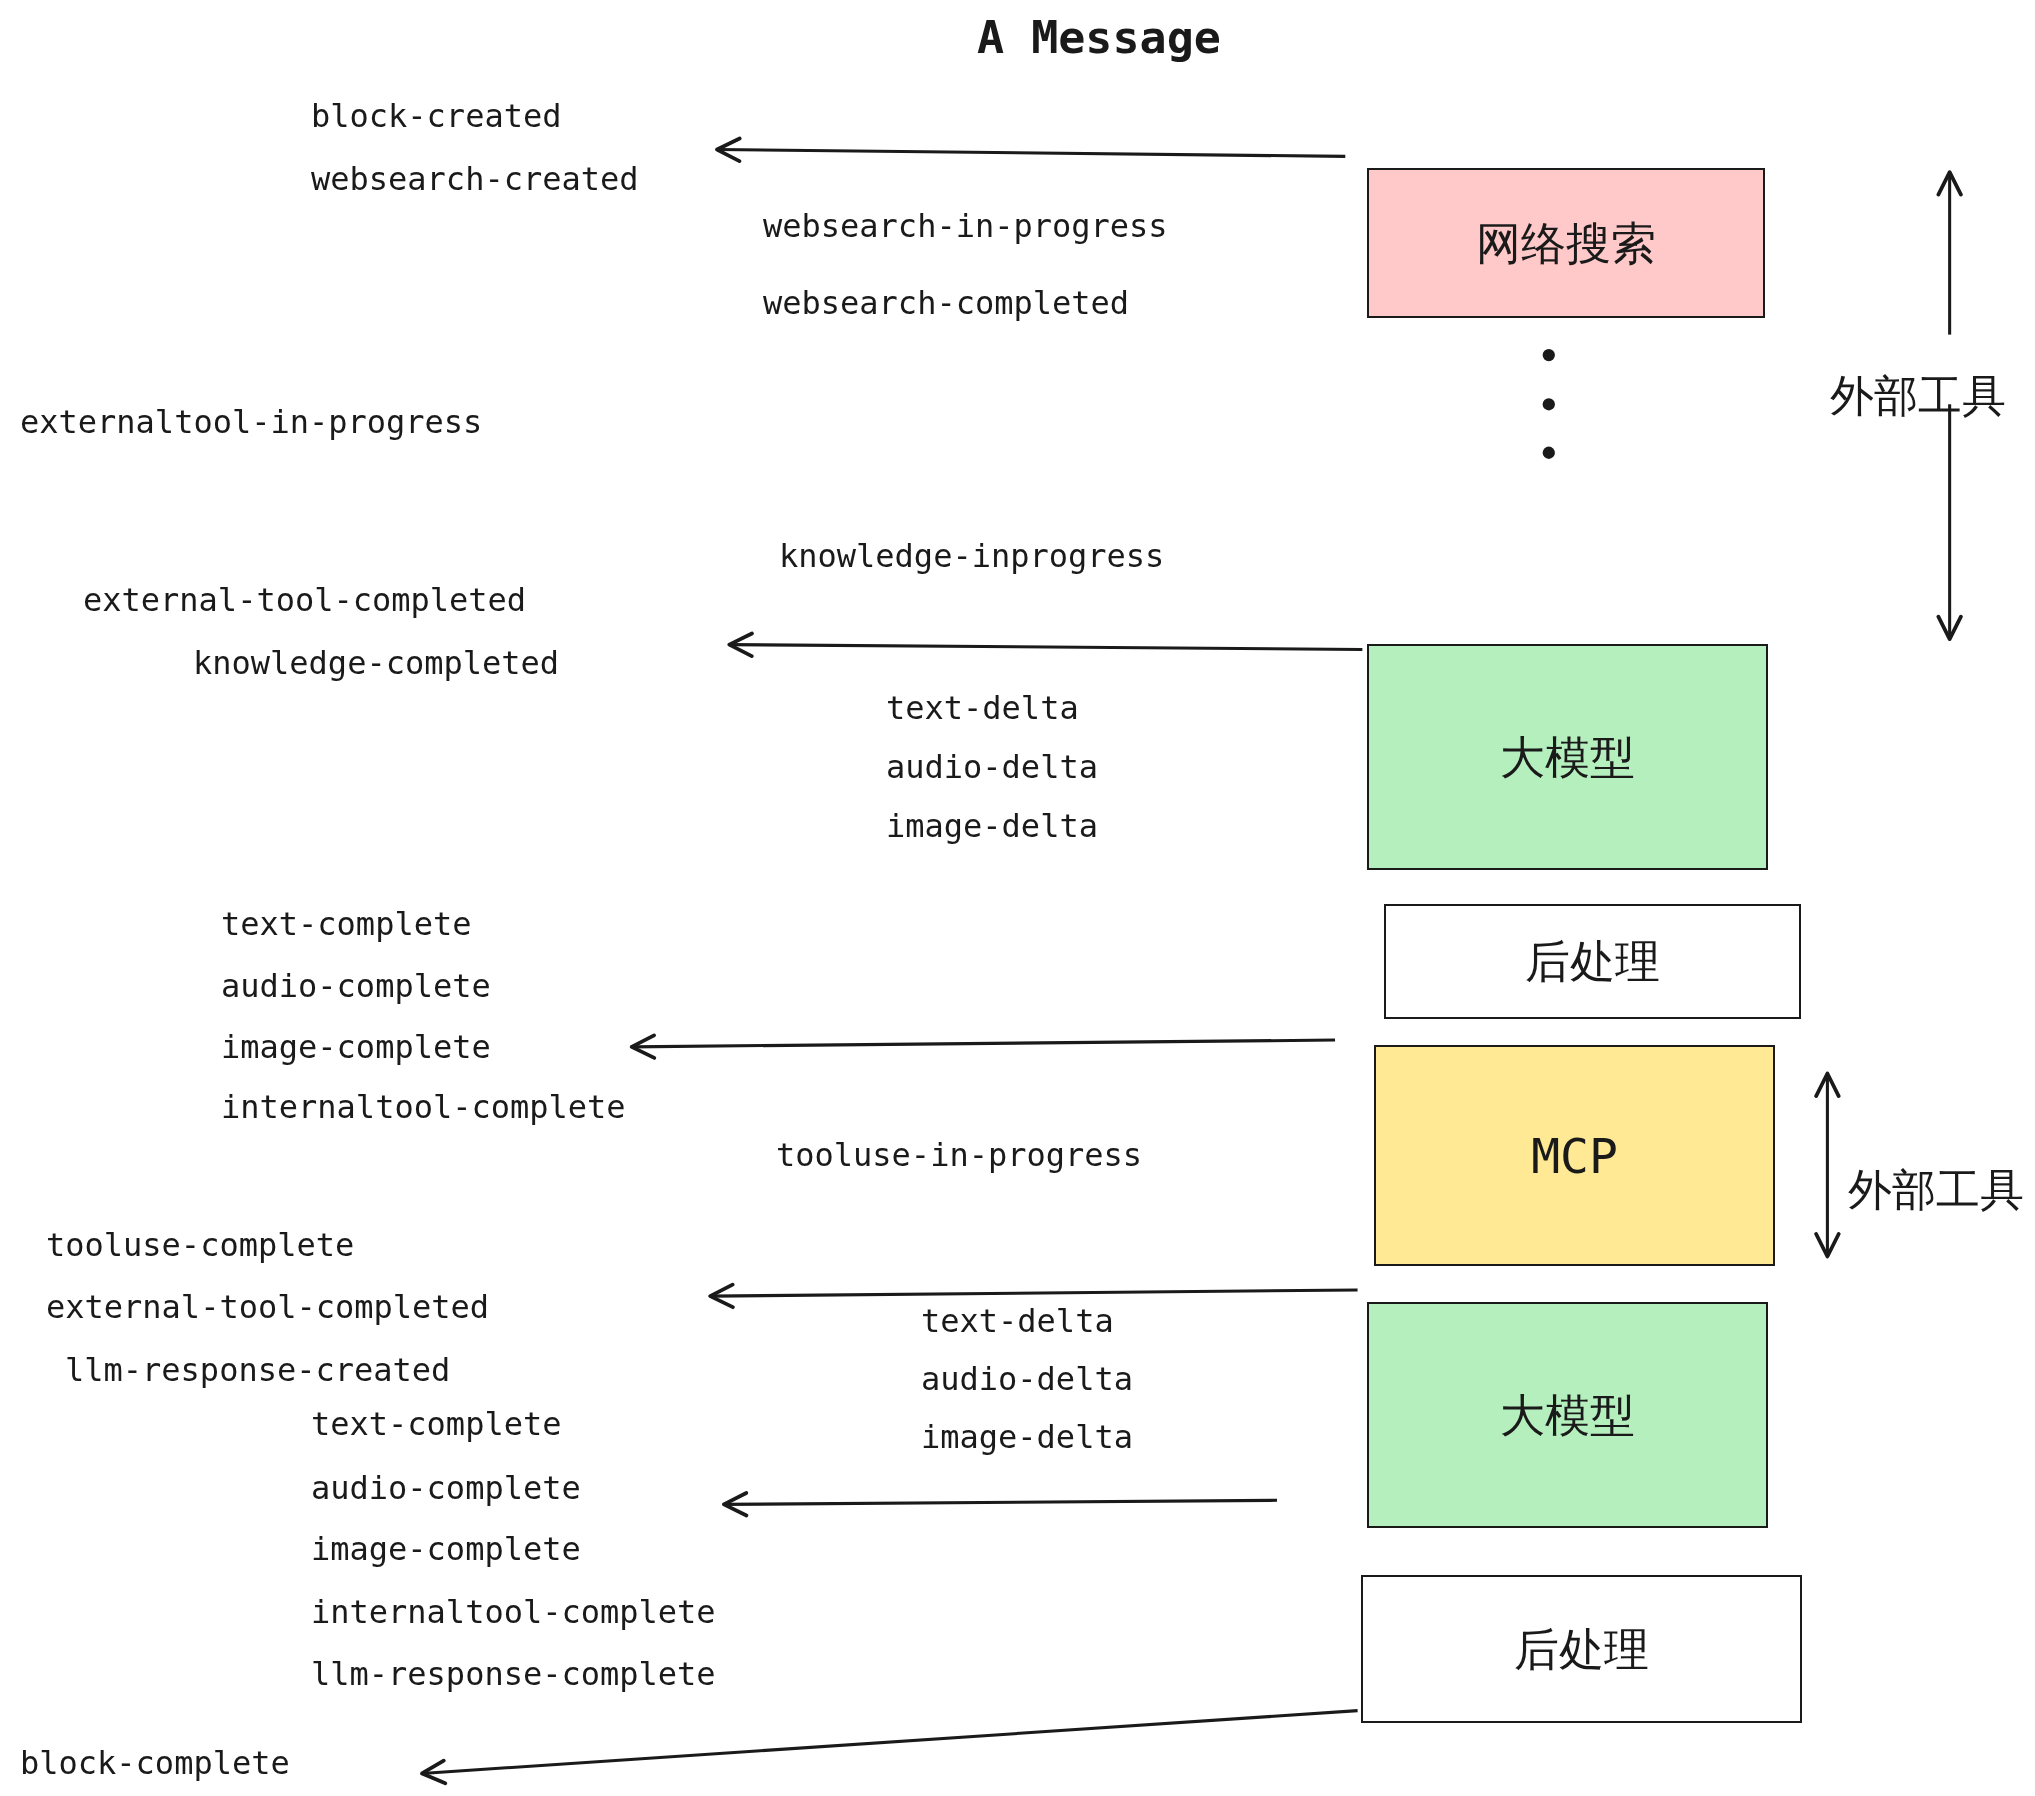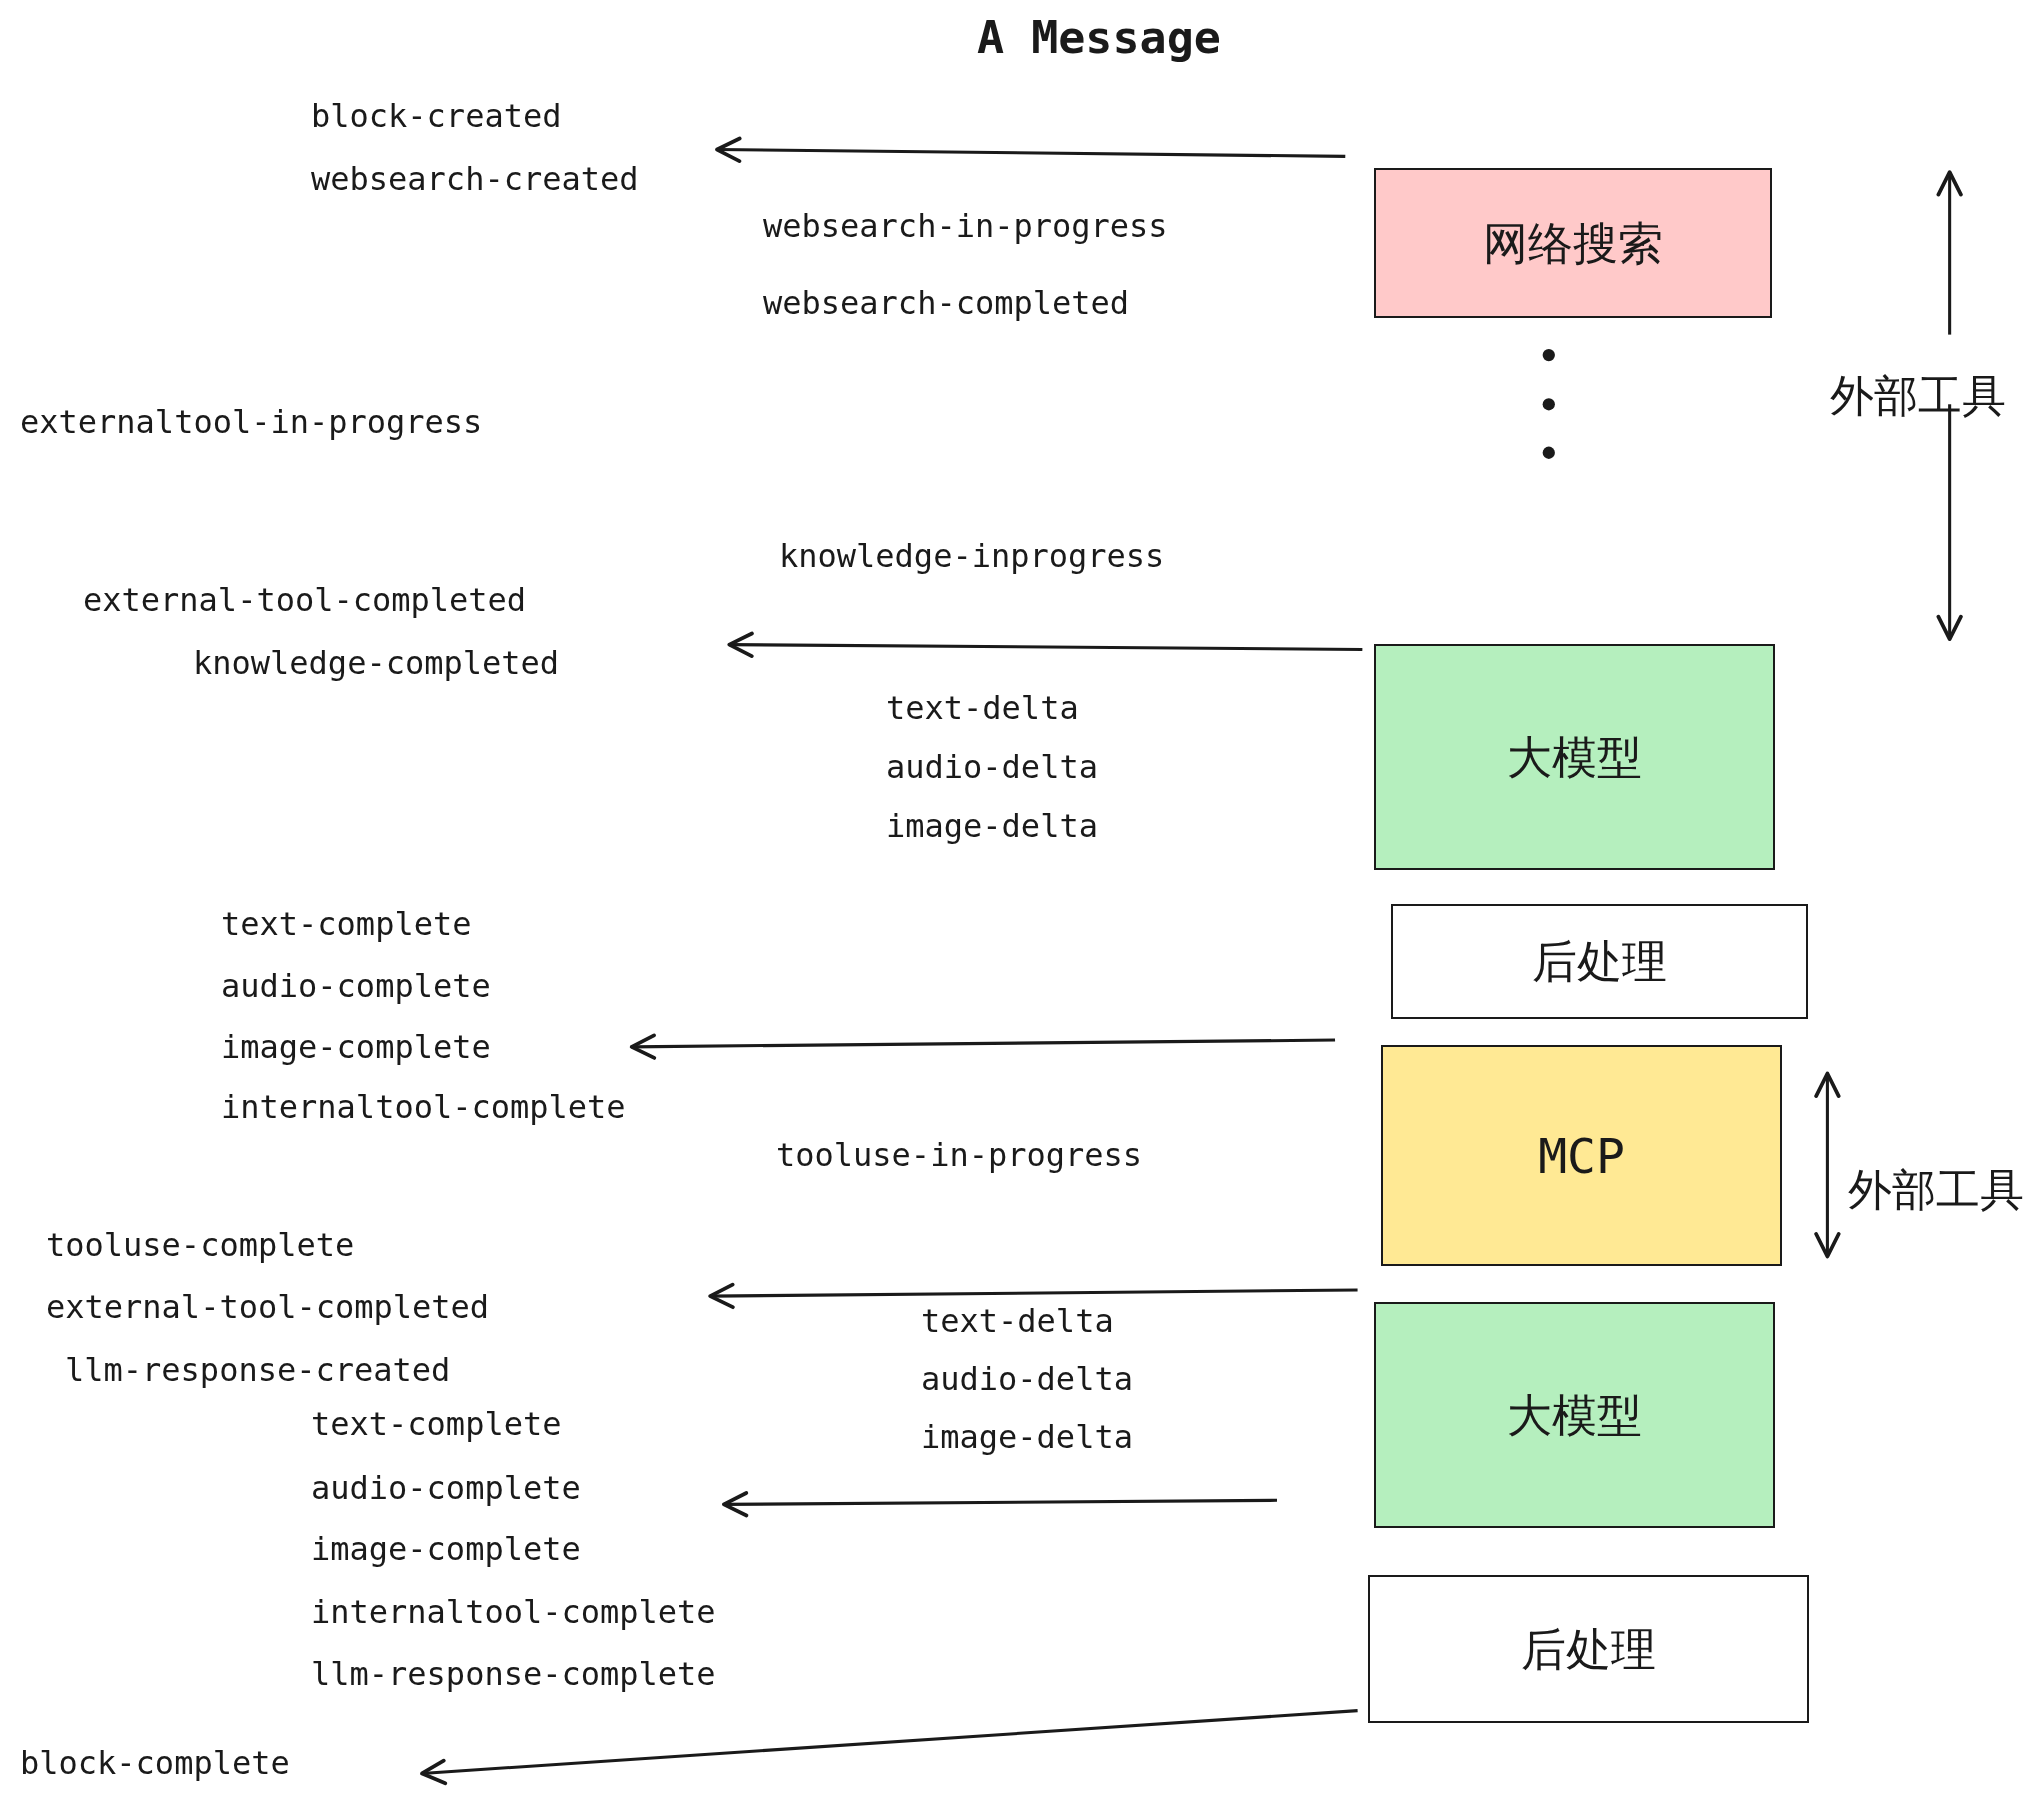--- a/index.html
+++ b/index.html
@@ -21,21 +21,20 @@
     position: absolute;
     font-size: 32px; line-height: 1; white-space: nowrap;
   }
   .box {
     position: absolute;
     border: 2.7px solid #1a1a1a;
     display: flex; align-items: center; justify-content: center;
     font-size: 45px; line-height: 1;
     font-family: "DejaVu Sans", sans-serif;
     background: #ffffff;
-    margin-left: 7px;
   }
   .box.mono { font-family: "DejaVu Sans Mono", monospace; font-size: 48px; }
   .anno {
     position: absolute;
     font-size: 44px; line-height: 1; white-space: nowrap;
     font-family: "DejaVu Sans", sans-serif;
     margin-top: 33px;
   }
   svg.overlay { position: absolute; left: 0; top: 0; pointer-events: none; }
 </style>

